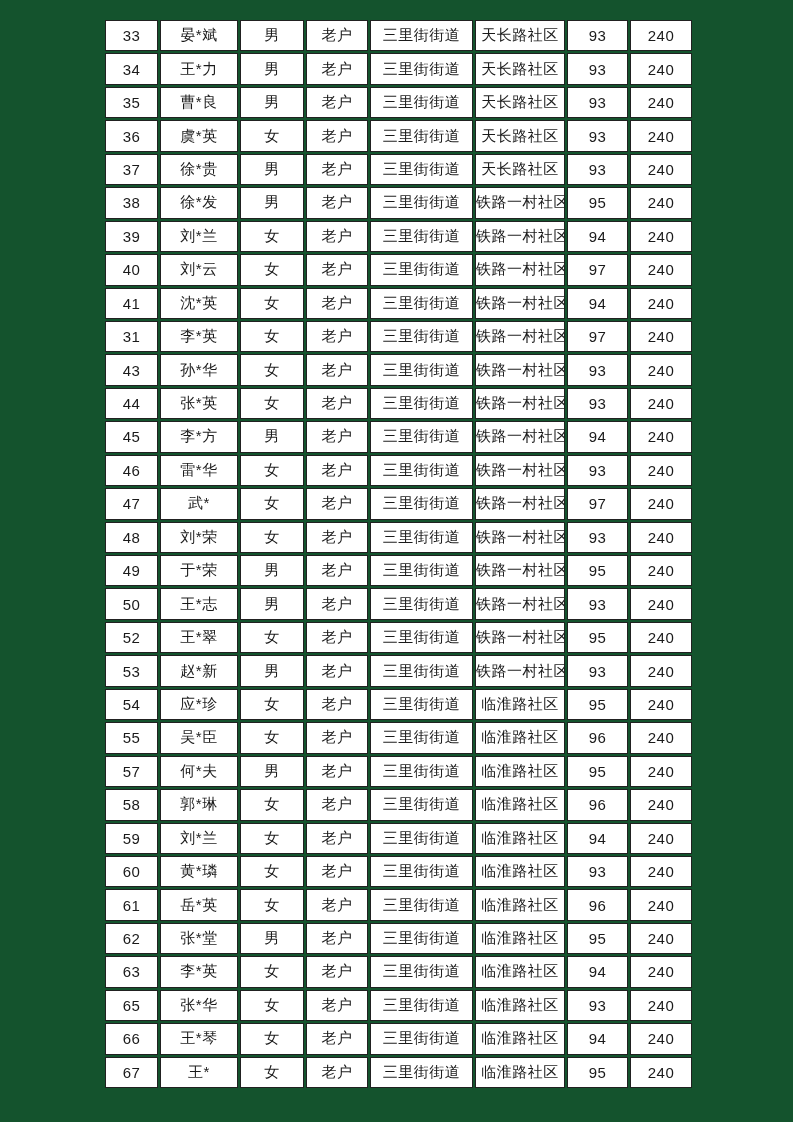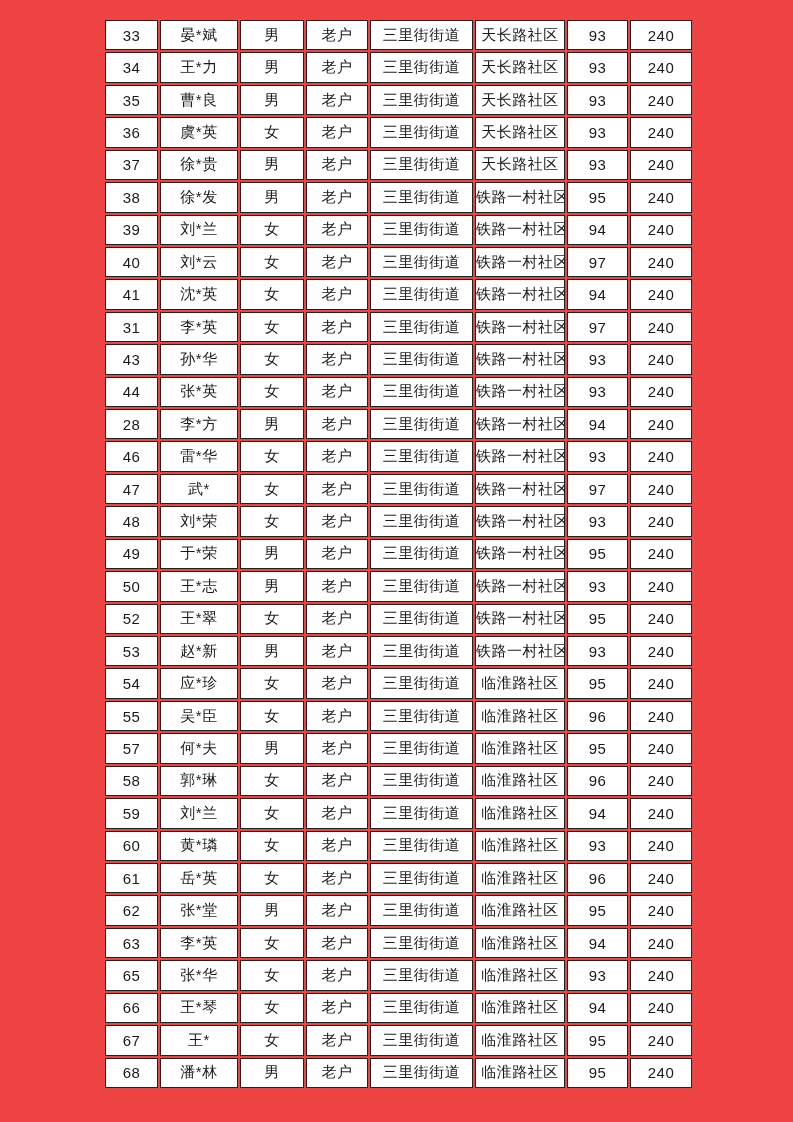--- a/index.html
+++ b/index.html
@@ -4,21 +4,21 @@
 <style>
   html, body {
     margin: 0;
     padding: 0;
     background: #ffffff;
   }
   .page {
     position: relative;
     width: 793px;
     height: 1122px;
-    background: #ef4444;
+    background: #14532d;
     overflow: hidden;
     font-family: "Liberation Sans", "DejaVu Sans", sans-serif;
   }
   table.records {
     position: absolute;
     left: 103px;
     top: 18px;
     width: 589px;
     height: 1072px;
     table-layout: fixed;
@@ -177,21 +177,21 @@
           <td>44</td>
           <td>张*英</td>
           <td>女</td>
           <td>老户</td>
           <td>三里街街道</td>
           <td>铁路一村社区</td>
           <td>93</td>
           <td>240</td>
         </tr>
         <tr>
-          <td>28</td>
+          <td>45</td>
           <td>李*方</td>
           <td>男</td>
           <td>老户</td>
           <td>三里街街道</td>
           <td>铁路一村社区</td>
           <td>94</td>
           <td>240</td>
         </tr>
         <tr>
           <td>46</td>
@@ -370,30 +370,20 @@
           <td>老户</td>
           <td>三里街街道</td>
           <td>临淮路社区</td>
           <td>94</td>
           <td>240</td>
         </tr>
         <tr>
           <td>67</td>
           <td>王*</td>
           <td>女</td>
-          <td>老户</td>
-          <td>三里街街道</td>
-          <td>临淮路社区</td>
-          <td>95</td>
-          <td>240</td>
-        </tr>
-        <tr>
-          <td>68</td>
-          <td>潘*林</td>
-          <td>男</td>
           <td>老户</td>
           <td>三里街街道</td>
           <td>临淮路社区</td>
           <td>95</td>
           <td>240</td>
         </tr>
       </tbody>
   </table>
 </div>
 

